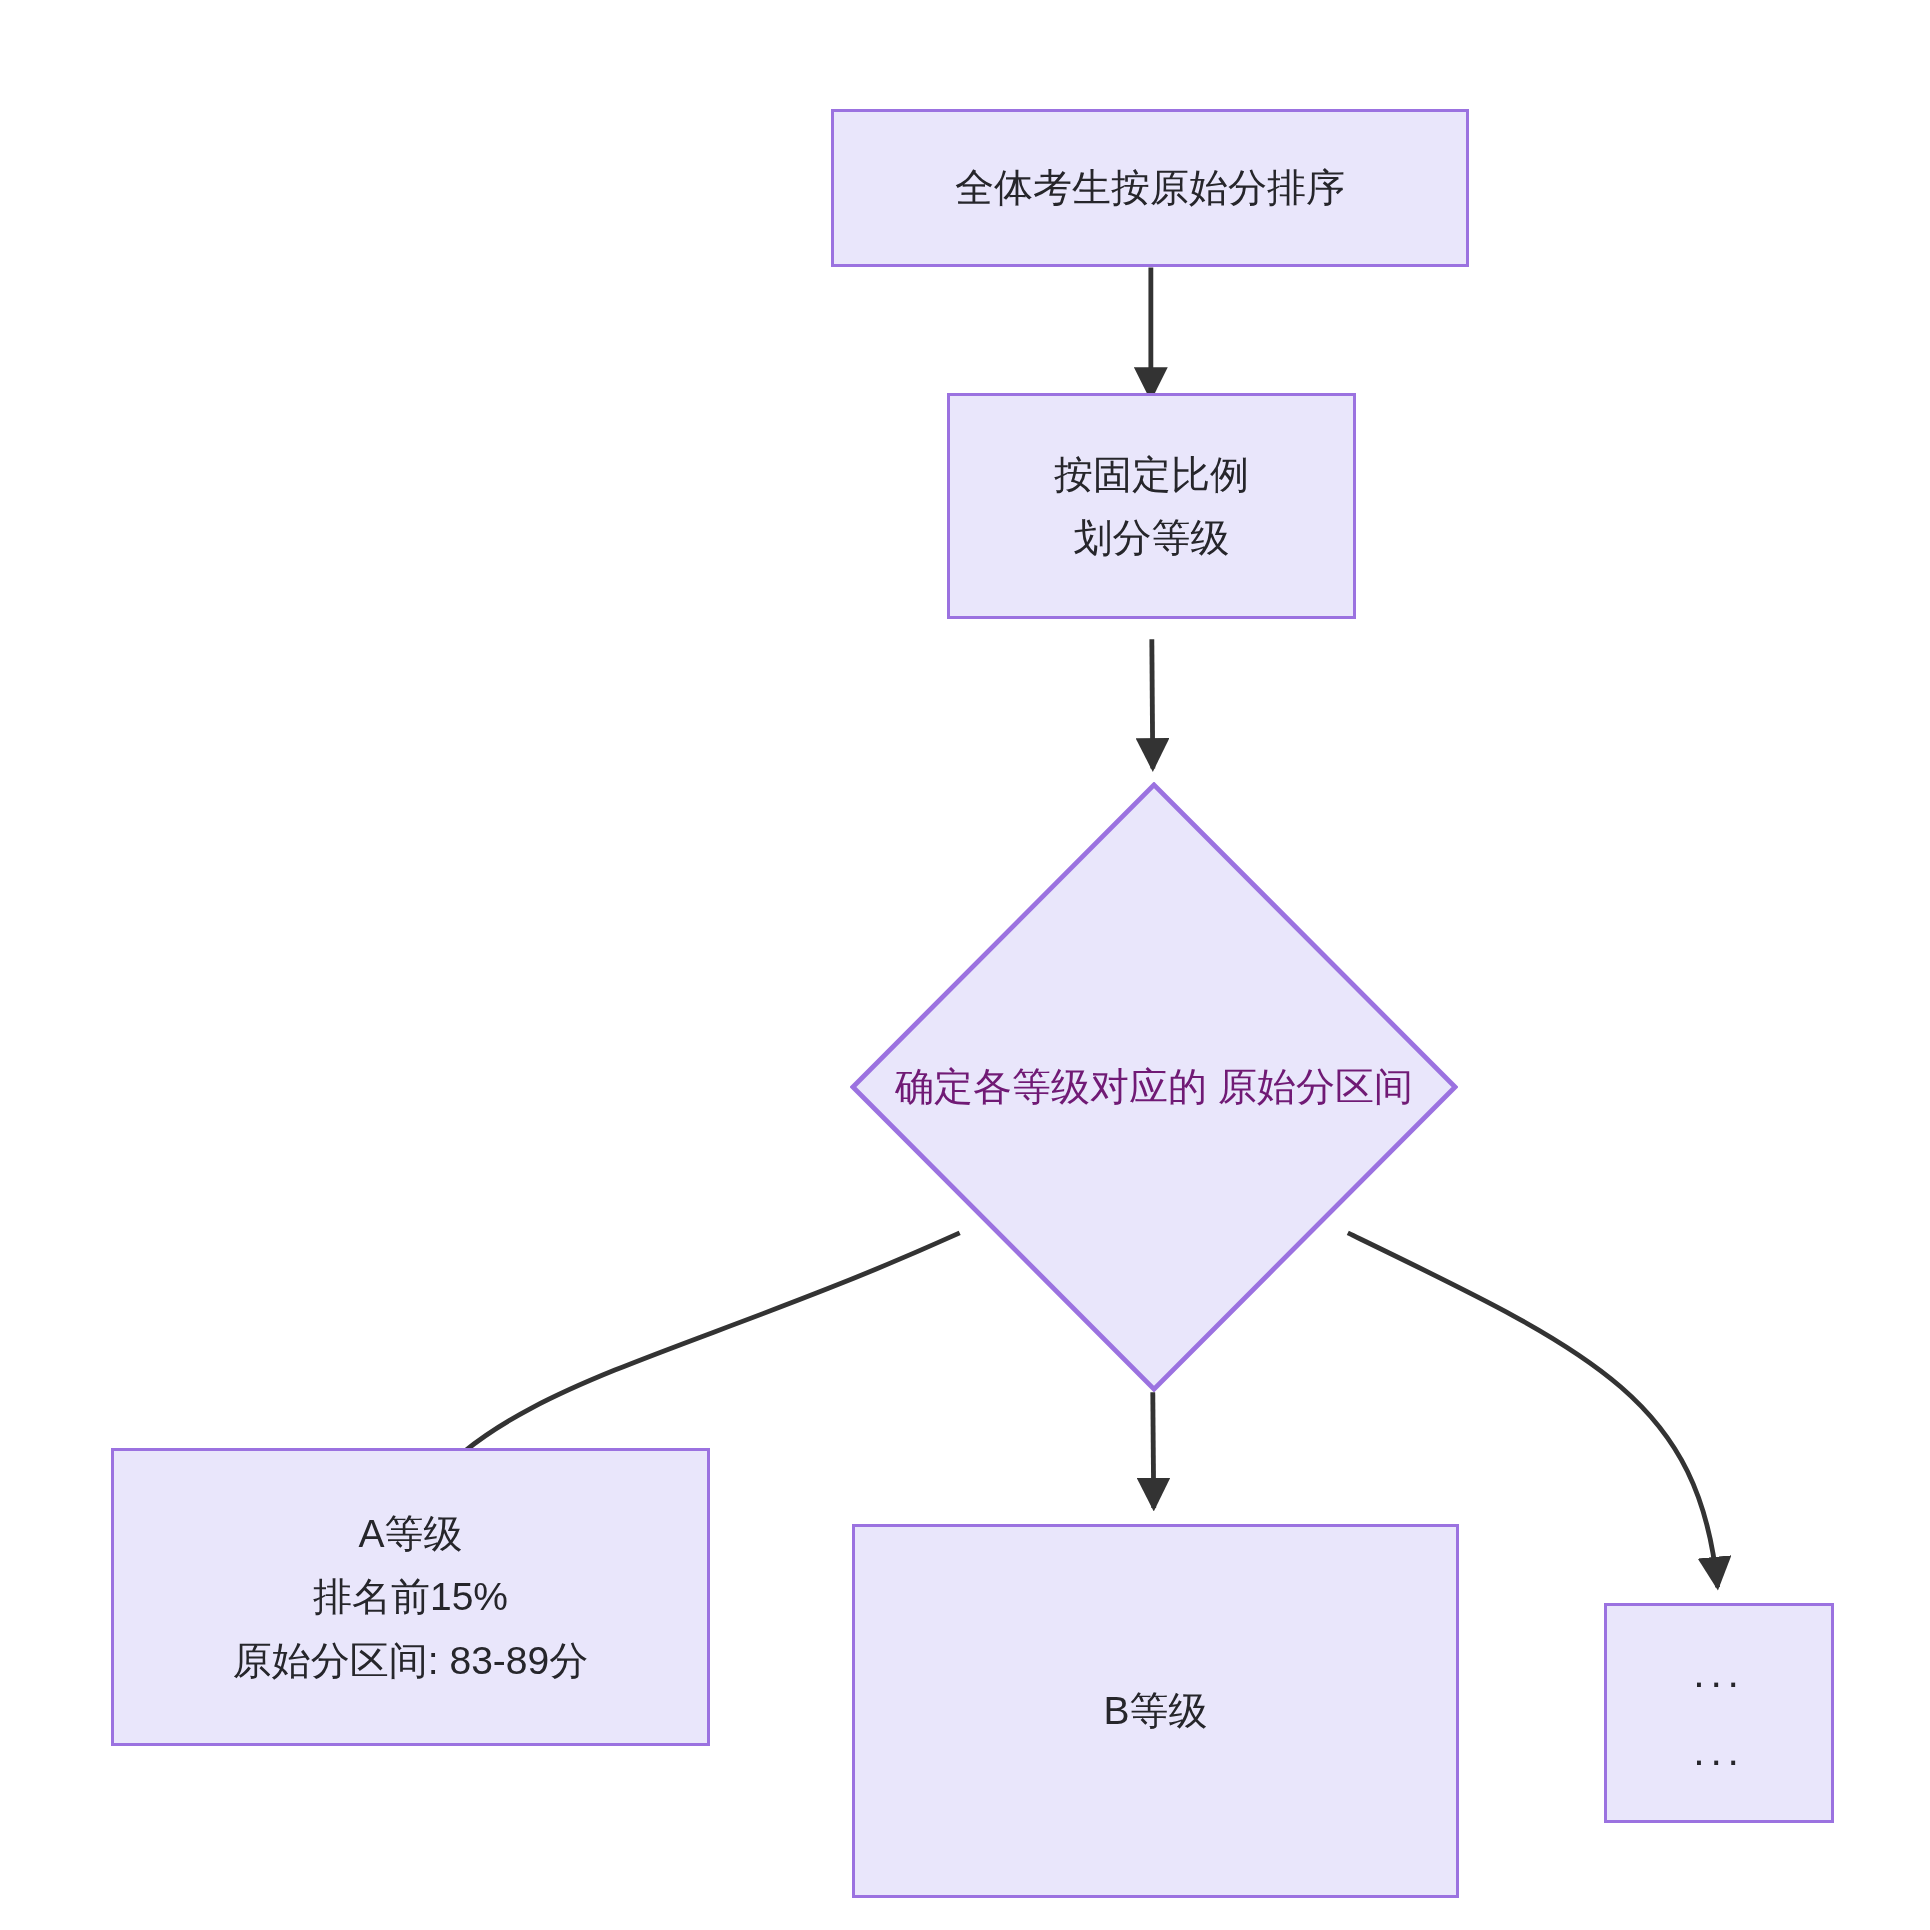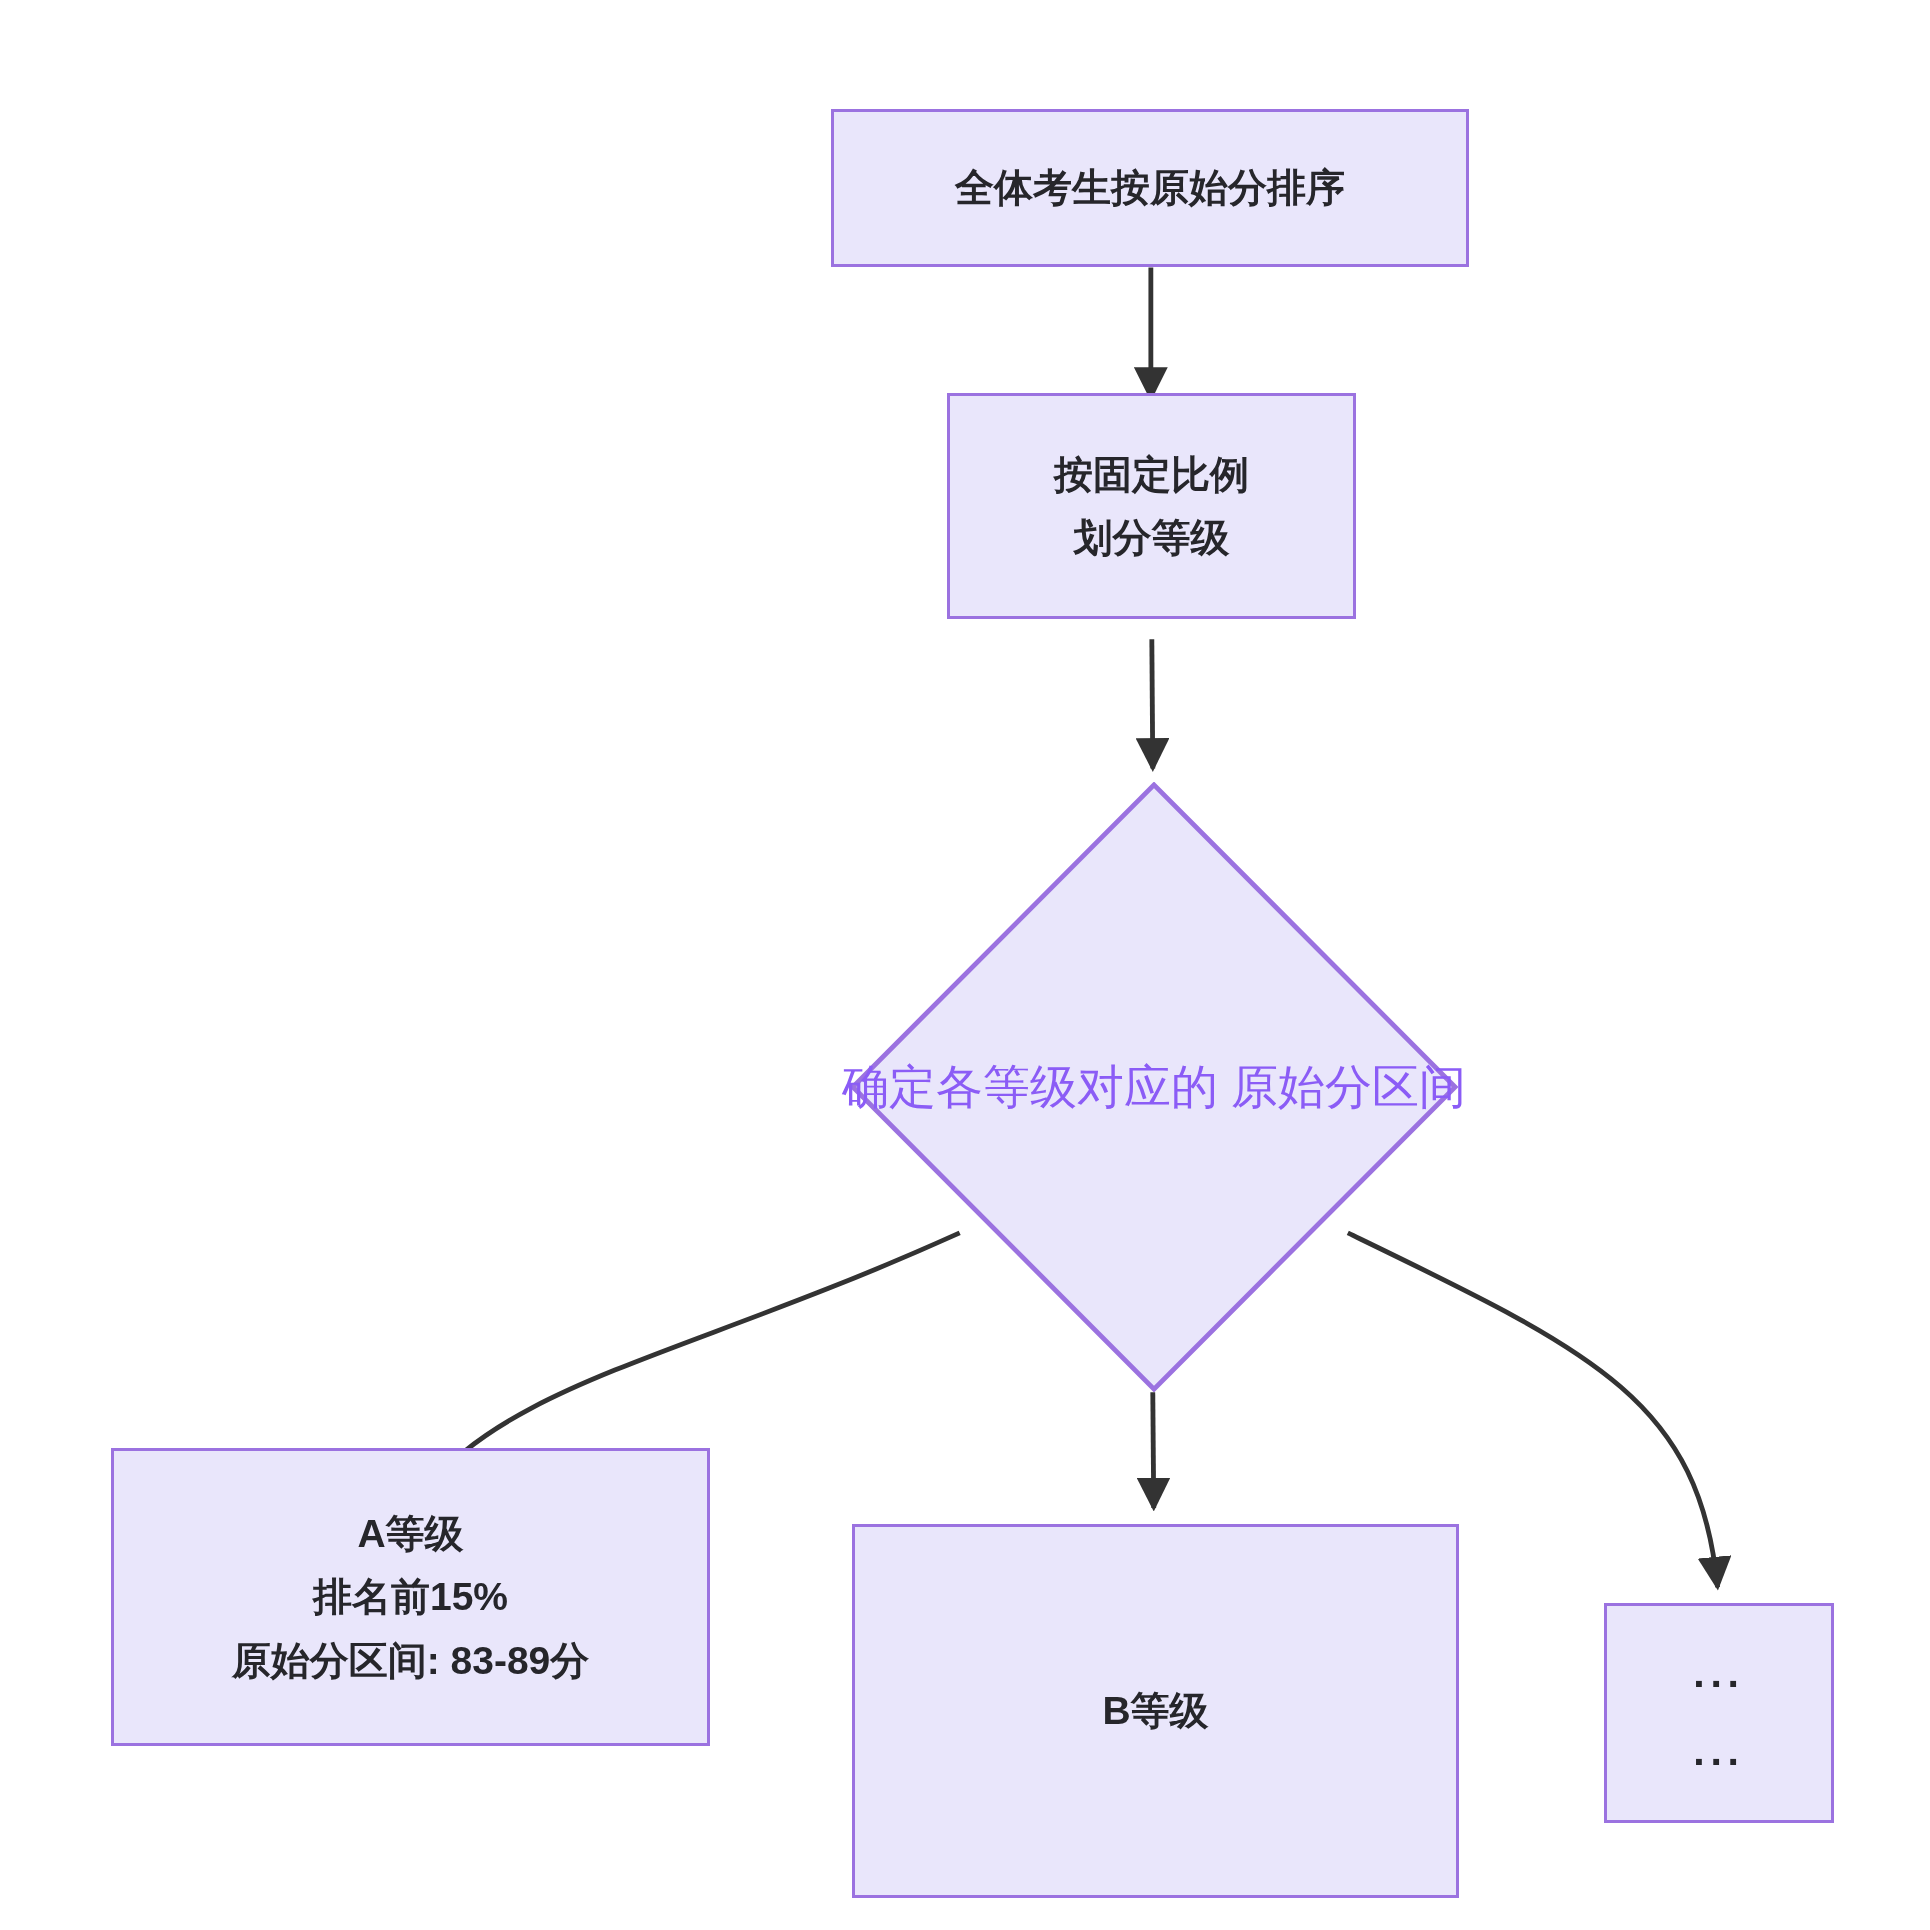--- a/index.html
+++ b/index.html
@@ -30,43 +30,42 @@
     border: 3.9px solid #9b72e0;
     display: flex;
     flex-direction: column;
     align-items: center;
     justify-content: center;
     color: #26262b;
     font-size: 39px;
     line-height: 1.62;
     text-align: center;
     white-space: nowrap;
-    font-weight: bold;
   }
   .node .line { display: block; }
 
   
   .diamond-wrap {
     position: absolute;
     display: flex;
     align-items: center;
     justify-content: center;
   }
   .diamond-shape {
     position: absolute;
     left: 0;
     top: 0;
     width: 100%;
     height: 100%;
   }
   .diamond-label {
     position: relative;
     z-index: 2;
-    color: #8b5cf6;
-    font-size: 47px;
+    color: #701a75;
+    font-size: 39px;
     line-height: 1.62;
     text-align: left;
     white-space: nowrap;
   }
 
   
   #node-sort      { left: 831px;  top: 109px;  width: 638px; height: 158px; }
   #node-grade     { left: 947px;  top: 393px;  width: 409px; height: 226px; }
   #node-decision  { left: 850px;  top: 782px;  width: 608px; height: 610px; }
   #node-level-a   { left: 111px;  top: 1448px; width: 599px; height: 298px; }

